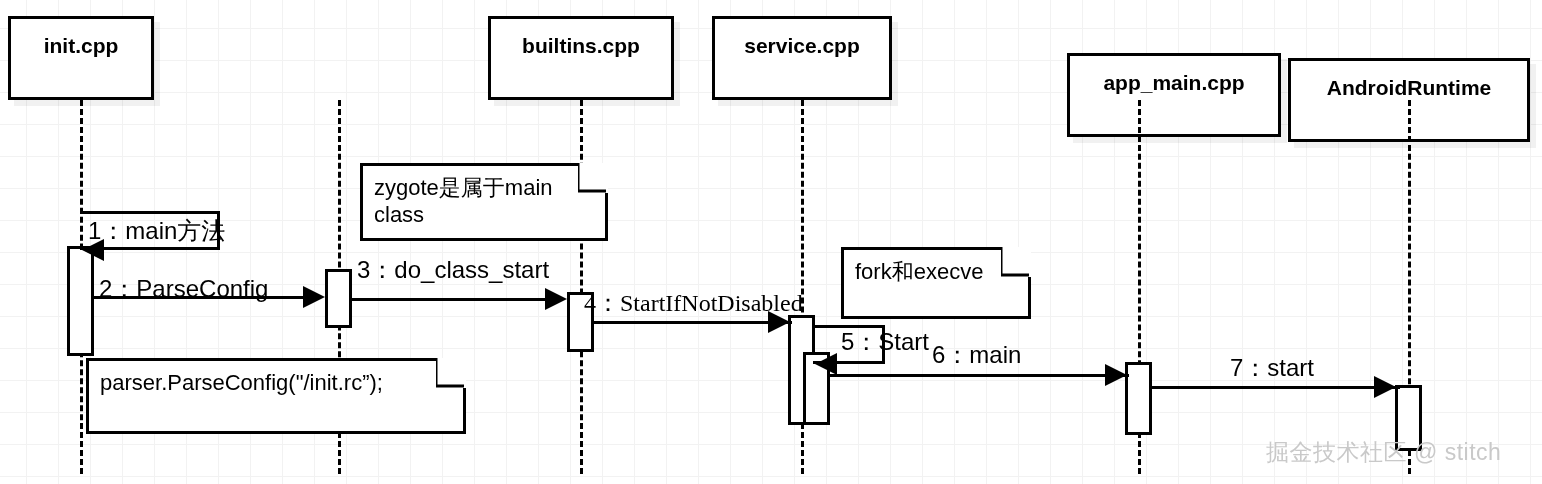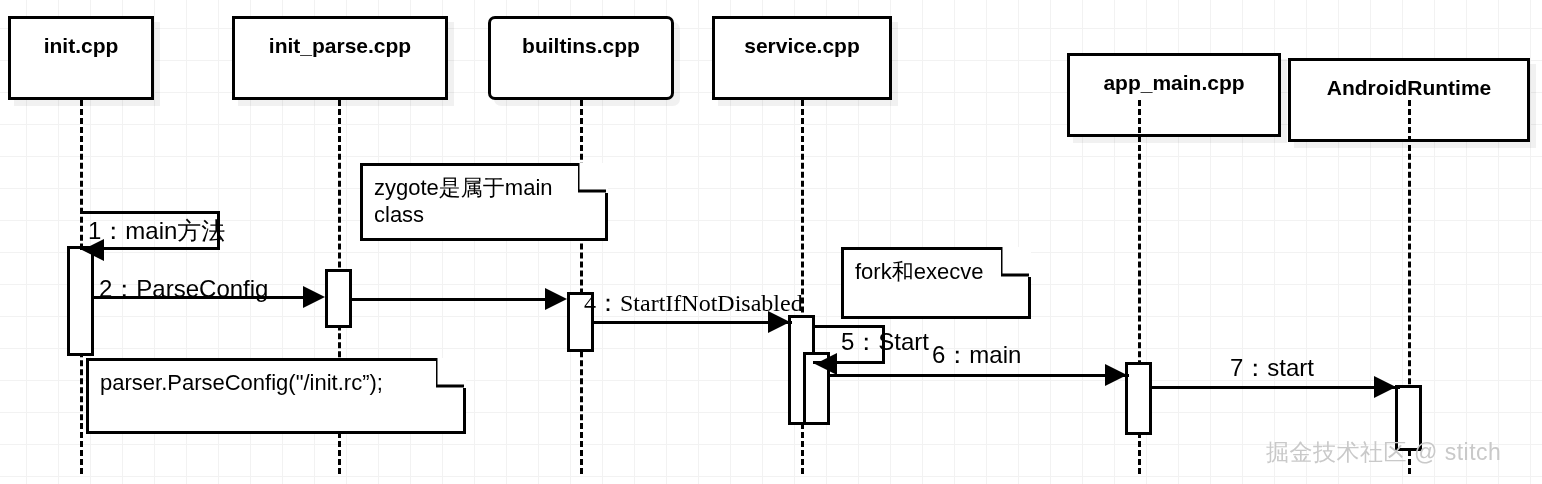--- a/index.html
+++ b/index.html
@@ -142,25 +142,22 @@
 </style>
 </head>
 <body>
 
 <div id="canvas">
 
   <div class="participant" style="left:8px; top:16px; width:146px; height:84px;">
     <span class="pname">init.cpp</span>
   </div>
 
-  <div class="participant" style="left:232px; top:16px; width:216px; height:84px;">
-    <span class="pname">init_parse.cpp</span>
-  </div>
-
-  <div class="participant" style="left:488px; top:16px; width:186px; height:84px;border-radius:7px;">
+
+  <div class="participant" style="left:488px; top:16px; width:186px; height:84px;">
     <span class="pname">builtins.cpp</span>
   </div>
 
   <div class="participant" style="left:712px; top:16px; width:180px; height:84px;">
     <span class="pname">service.cpp</span>
   </div>
 
   <div class="participant" style="left:1067px; top:16px; width:214px; height:84px;margin-top:37px;">
     <span class="pname">app_main.cpp</span>
   </div>
@@ -187,20 +184,21 @@
   <div class="selfcall" style="left:80px; top:211px; width:140px; height:39px;"></div>
   <div class="arrow-l" style="left:82px; top:239px;"></div>
   <span class="msg-label" style="left:88px; top:219px;">1：main方法</span>
 
   <div class="msg-line" style="left:92px; top:296px; width:220px;"></div>
   <div class="arrow-r" style="left:303px; top:286px;"></div>
   <span class="msg-label" style="left:99px; top:277px;">2：ParseConfig</span>
 
   <div class="msg-line" style="left:350px; top:298px; width:212px;"></div>
   <div class="arrow-r" style="left:545px; top:288px;"></div>
+  <span class="msg-label" style="left:357px; top:258px;">3：do_class_start</span>
 
   <div class="msg-line" style="left:592px; top:321px; width:200px;"></div>
   <div class="arrow-r" style="left:768px; top:311px;"></div>
   <span class="msg-label" style="left:584px; top:291px;font-family:Liberation Serif, serif;">4：StartIfNotDisabled</span>
 
   <div class="selfcall" style="left:813px; top:325px; width:72px; height:39px;"></div>
   <div class="arrow-l" style="left:815px; top:353px;"></div>
   <span class="msg-label" style="left:841px; top:330px;">5：Start</span>
 
   <div class="msg-line" style="left:827px; top:374px; width:302px;"></div>

